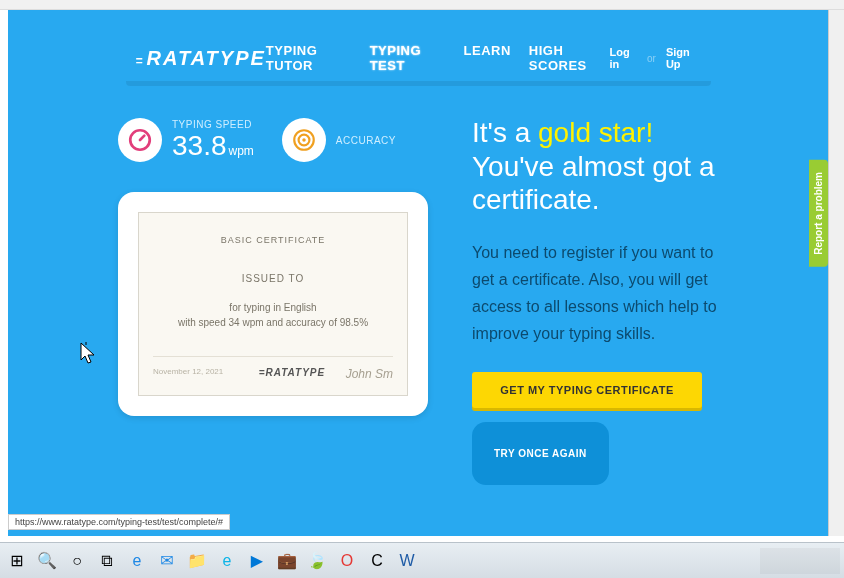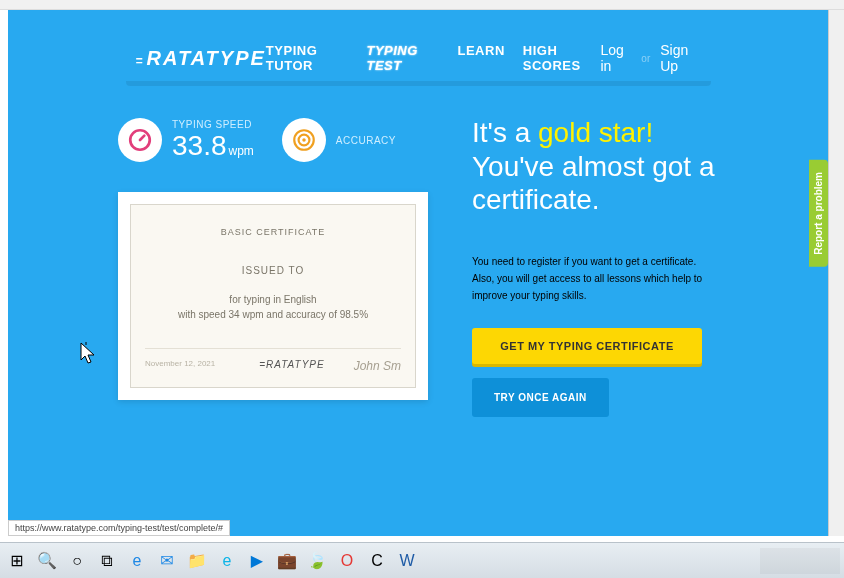--- a/index.html
+++ b/index.html
@@ -70,23 +70,23 @@
   }
   .logo-pre { font-size: 12px; margin-right: 2px; }
   .nav-links { display: flex; gap: 18px; }
   .nav-link {
     color: #fff;
     font-size: 13px;
     font-weight: 700;
     letter-spacing: 0.5px;
     cursor: pointer;
   }
-  .nav-link.active { text-shadow: 0 0 2px #fff; font-style: italic; }
+  .nav-link.active { text-shadow: 0 0 2px #fff; }
   .auth { margin-left: auto; display: flex; align-items: center; gap: 10px; }
-  .auth-link { color: #fff; font-size: 14px; font-weight: 400; cursor: pointer; }
+  .auth-link { color: #fff; font-size: 11px; font-weight: 700; cursor: pointer; }
   .auth-sep { color: rgba(255,255,255,0.45); font-size: 10px; }
   
   .content {
     display: flex;
     padding: 36px 110px 0 110px;
     gap: 44px;
   }
   .left-col { width: 310px; }
   .right-col { flex: 1; }
   .stats { display: flex; gap: 28px; margin-bottom: 30px; }
@@ -95,59 +95,59 @@
     width: 44px; height: 44px; border-radius: 50%;
     background: #fff; display: flex; align-items: center; justify-content: center;
   }
   .stat-icon svg { width: 26px; height: 26px; }
   .stat-label { font-size: 10px; color: #cfeeff; letter-spacing: 0.5px; }
   .stat-value { color: #fff; font-size: 28px; font-weight: 300; }
   .stat-unit { font-size: 12px; margin-left: 2px; }
   
   .cert-card {
     background: #fff;
-    border-radius: 0;
-    padding: 12px;
+    border-radius: 16px;
+    padding: 20px;
     box-shadow: 0 2px 6px rgba(0,0,0,0.12);
     position: relative;
   }
   .cert-inner {
     border: 1px solid #d9d6cc;
     background: #faf8f2;
     padding: 22px 14px 14px;
     text-align: center;
     color: #7a7568;
   }
   .cert-title { font-size: 9px; letter-spacing: 1px; margin-bottom: 28px; }
   .cert-issued { font-size: 10px; letter-spacing: 1px; margin-bottom: 18px; }
   .cert-name { font-size: 21px; color: #333; margin-bottom: 20px; }
   .cert-desc { font-size: 10px; margin-bottom: 4px; }
   .cert-footer {
     display: flex; justify-content: space-between; align-items: flex-start;
     border-top: 1px solid #e4e0d5;
     margin-top: 28px; padding-top: 10px;
   }
   .cert-date { font-size: 8px; color: #b8b3a5; }
-  .cert-logo { font-size: 10px; font-weight: 400; letter-spacing: 1px; color: #555; font-style: italic; margin-left: 15px; }
+  .cert-logo { font-size: 10px; font-weight: 700; letter-spacing: 1px; color: #555; font-style: italic; margin-left: 15px; }
   .cert-sign { font-size: 12px; font-style: italic; color: #a59f90; font-family: Liberation Sans, sans-serif; }
   .mascot {
     position: absolute;
     right: -36px;
     top: 96px;
     width: 40px; height: 50px;
     z-index: -1;
   }
   
   .headline {
     color: #fff; font-size: 28px; font-weight: 400; line-height: 1.2;
     margin-top: -2px;
   }
   .headline-em { color: #fff200; white-space: nowrap; }
   .subtext {
-    color: #000000; font-size: 10px; line-height: 1.7; margin-top: 36px;
+    color: #0c4a6e; font-size: 16px; line-height: 1.7; margin-top: 22px;
   }
   .cta-primary {
     display: block;
     background: #fdd703;
     color: #333;
     font-size: 11px;
     font-weight: 700;
     letter-spacing: 0.5px;
     text-align: center;
     padding: 12px 0;
@@ -157,23 +157,23 @@
     box-shadow: 0 3px 0 #d9b800;
     cursor: pointer;
   }
   .cta-secondary {
     display: inline-block;
     background: #0e90d8;
     color: #fff;
     font-size: 10px;
     font-weight: 700;
     letter-spacing: 0.5px;
-    padding: 14px 22px;
+    padding: 26px 22px;
     margin-top: 14px;
-    border-radius: 3px;
+    border-radius: 14px;
     cursor: pointer;
   }
   
   .feedback-tab {
     position: absolute;
     right: 0;
     top: 150px;
     background: #99cc33;
     color: #fff;
     writing-mode: vertical-rl;
@@ -181,21 +181,21 @@
     padding: 12px 4px;
     font-size: 10px;
     font-weight: 700;
     border-radius: 4px 0 0 4px;
     cursor: pointer;
   }
   
   .status-url {
     position: absolute;
     left: 8px;
-    bottom: 42px;
+    bottom: 48px;
     background: #fff;
     border: 1px solid #ccc;
     font-size: 9px;
     color: #444;
     padding: 2px 6px;
     z-index: 5;
   }
   
   .taskbar {
     position: absolute;

